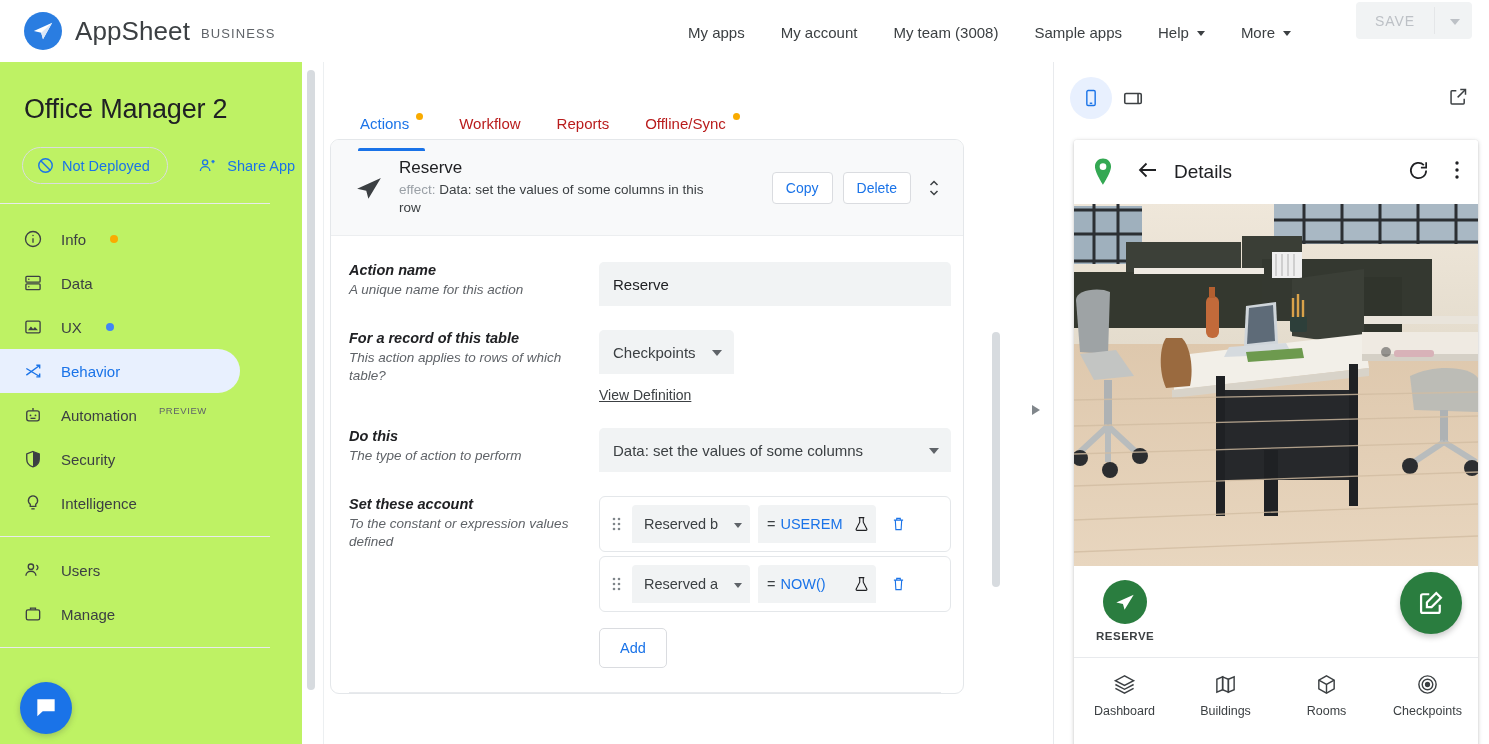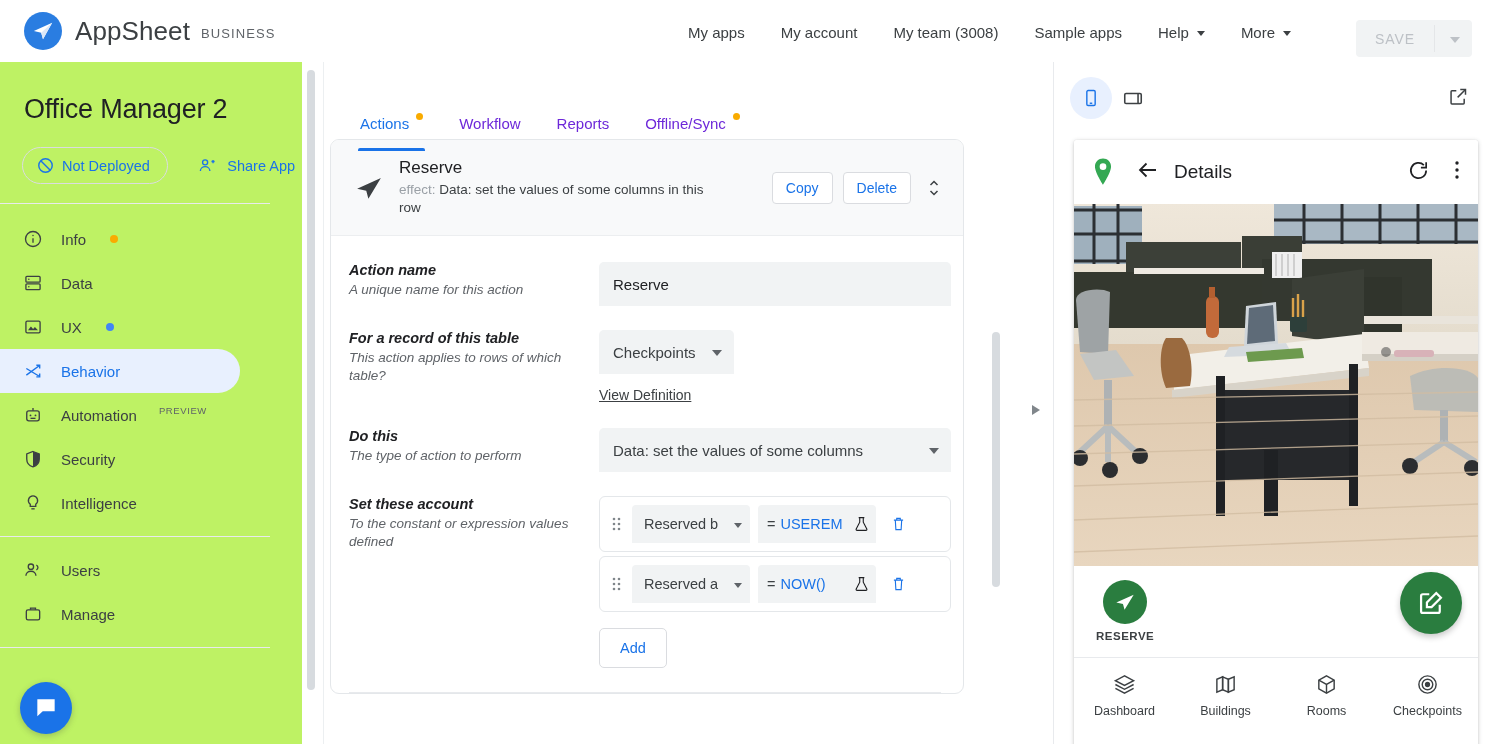--- a/index.html
+++ b/index.html
@@ -40,21 +40,21 @@
     font-size: 15px; color: #3c4043; text-decoration: none;
     padding: 0 18px; display: flex; align-items: center; gap: 6px;
     white-space: nowrap;
   }
   .caret {
     width: 0; height: 0; border-left: 4.5px solid transparent;
     border-right: 4.5px solid transparent; border-top: 5.5px solid #3c4043;
     display: inline-block; margin-left: 2px; position: relative; top: 1px;
   }
   .save-group {
-    position: absolute; right: 17px; top: 20px;
+    position: absolute; right: 17px; top: 2px;
     display: flex; height: 37px; background: #f1f3f4; border-radius: 4px;
     overflow: hidden;
   }
   .save-btn {
     display: flex; align-items: center; justify-content: center;
     width: 78px; font-size: 14px; letter-spacing: .9px;
     color: #bdc1c6; font-weight: 500;
   }
   .save-div { width: 1px; background: #e4e6e8; margin: 5px 0; }
   .save-arrow {
@@ -114,21 +114,21 @@
   }
 
   
   .main {
     position: absolute; left: 324px; top: 62px; width: 680px; height: 682px;
     background: #fff;
   }
   .tabs { display: flex; height: 57px; padding-left: 18px; align-items: flex-start; }
   .tab {
     position: relative; height: 56px; display: flex; align-items: center;
-    padding: 0 18px; font-size: 15px; color: #6d28d9; white-space: nowrap;
+    padding: 0 18px; font-size: 15px; color: #b91c1c; white-space: nowrap;
     margin-top: 33px;
   }
   .tab .lbl { display:flex; align-items:center; }
   .tab.active { color: #1a73e8; font-weight: 500; }
   .tab.active::after {
     content: ""; position: absolute; left: 16px; right: 16px; bottom: 0;
     height: 3px; background: #1a73e8; border-radius: 2px 2px 0 0;
   }
   .tab .tdot {
     width: 7px; height: 7px; border-radius: 50%; background: #f9ab00;

